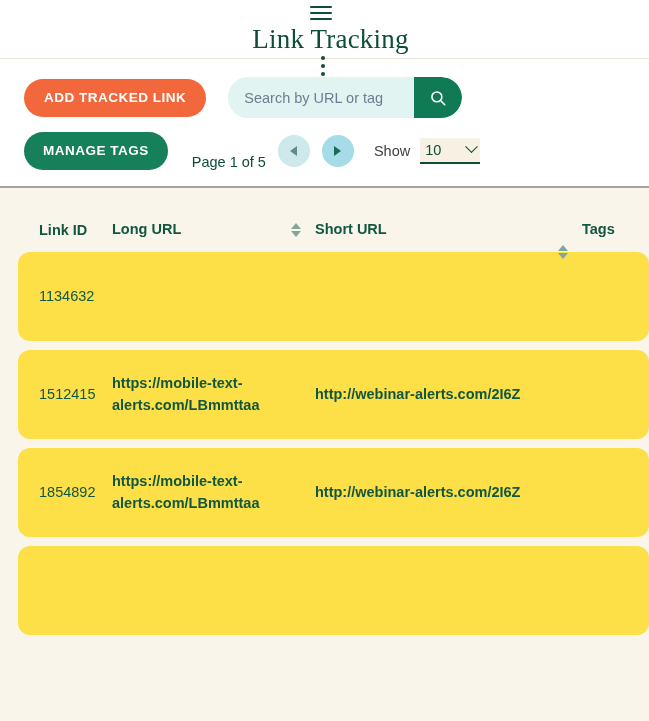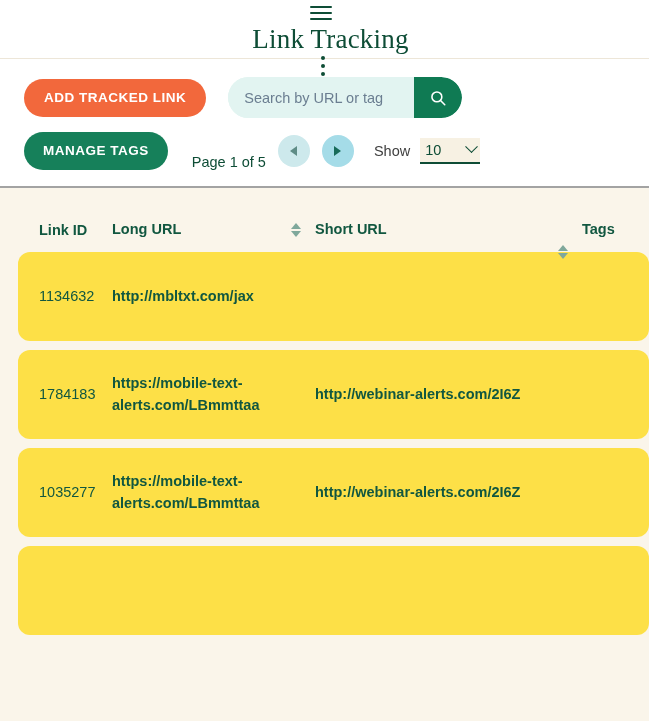--- a/index.html
+++ b/index.html
@@ -351,34 +351,33 @@
           <span class="up"></span>
           <span class="down"></span>
         </span>
       </div>
 
       <div class="th th-tags">Tags</div>
     </div>
 
     <div class="row">
       <div class="cell c-id">1134632</div>
-      <div class="cell c-short">http://mbltxt.com/jax</div>
       <div class="cell c-tags"></div>
     </div>
 
 
     <div class="row">
-      <div class="cell c-id">1784183</div>
+      <div class="cell c-id">1512415</div>
       <div class="cell c-long">https://mobile-text-alerts.com/LBmmttaa</div>
       <div class="cell c-short">http://webinar-alerts.com/2I6Z</div>
       <div class="cell c-tags"></div>
     </div>
 
     <div class="row">
-      <div class="cell c-id">1035277</div>
+      <div class="cell c-id">1854892</div>
       <div class="cell c-long">https://mobile-text-alerts.com/LBmmttaa</div>
       <div class="cell c-short">http://webinar-alerts.com/2I6Z</div>
       <div class="cell c-tags"></div>
     </div>
 
     <div class="row">
       <div class="cell c-id"></div>
       <div class="cell c-long"></div>
       <div class="cell c-short"></div>
       <div class="cell c-tags"></div>

